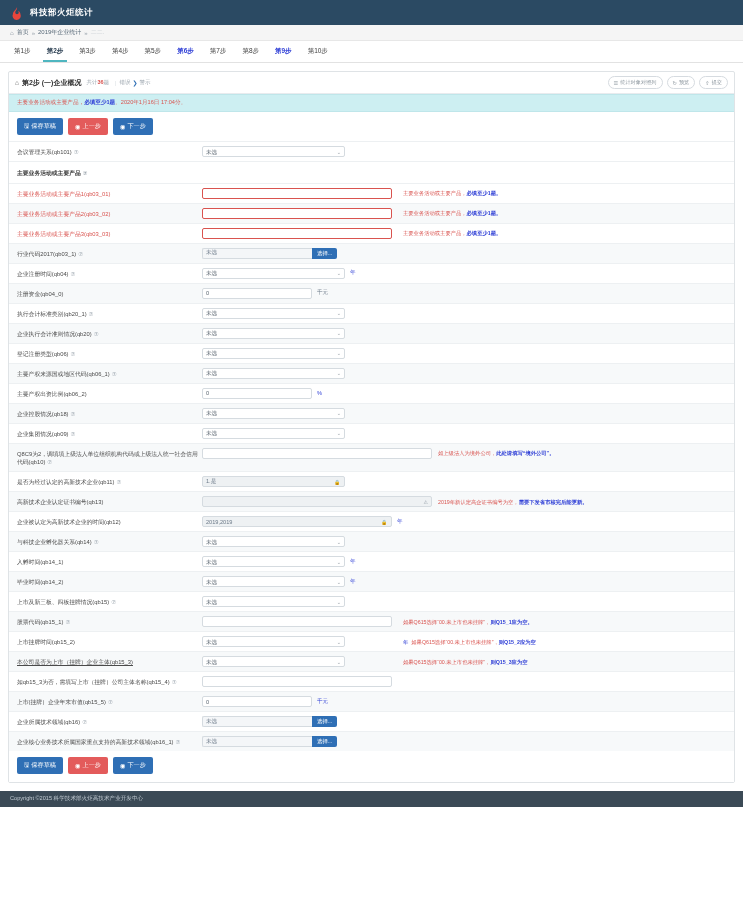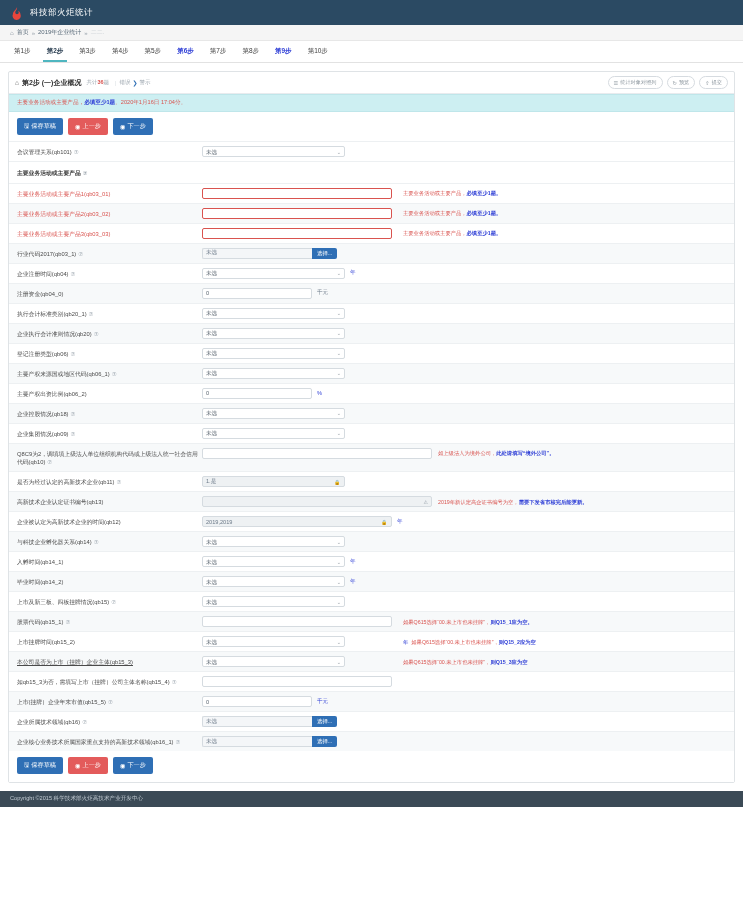--- a/index.html
+++ b/index.html
@@ -24,21 +24,21 @@
   .logo-flame {
     width: 14px; height: 14px;
     margin-right: 6px;
     position: relative;
   }
   .logo-flame svg { display:block; }
   .brand-title {
     color: #ffffff;
     font-size: 8.5px;
     letter-spacing: .5px;
-    font-weight: normal;
+    font-weight: bold;
   }
 
   
   .breadcrumb {
     height: 16px;
     background: #f5f5f5;
     border-bottom: 1px solid #e7e7e7;
     display: flex;
     align-items: center;
     padding: 0 10px;

